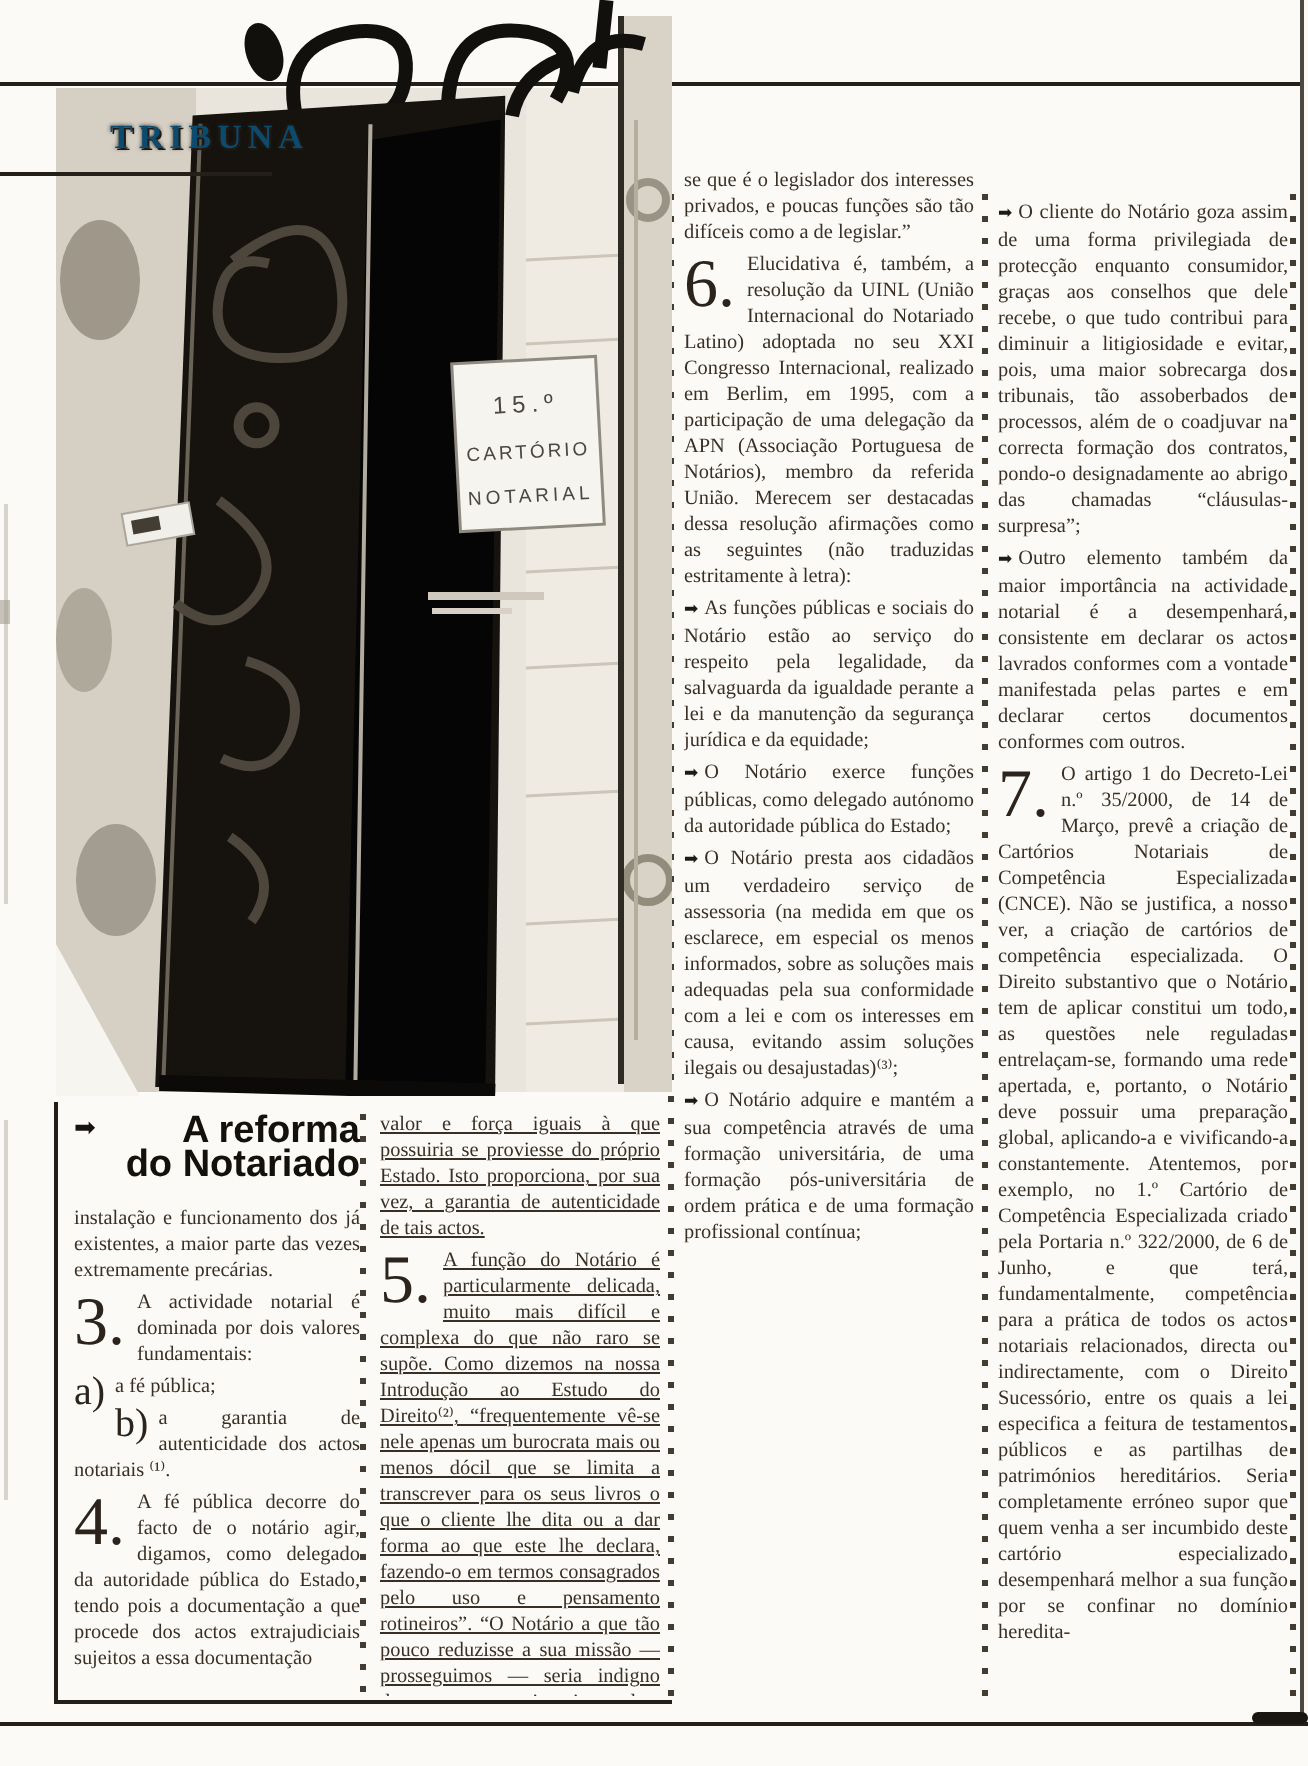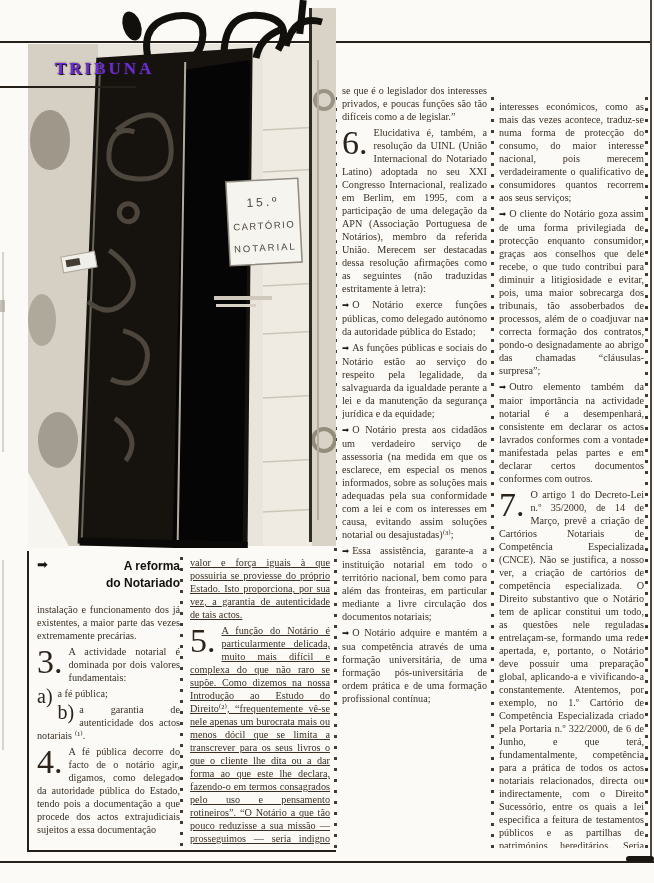--- a/index.html
+++ b/index.html
@@ -25,21 +25,21 @@
   .dot-d{left:645px;top:97px;height:753px;}
   .scan-edge{position:absolute;left:2px;width:2px;background:#d8d4cb;}
   .scan-edge.e1{top:252px;height:200px;}
   .scan-edge.e2{top:560px;height:190px;}
   .scan-mark{position:absolute;left:0;top:300px;width:5px;height:12px;background:#a49d91;opacity:.6;}
 
   
   .masthead{
     position:absolute;left:55px;top:59px;z-index:7;
     font-family:"Liberation Serif","DejaVu Serif",serif;font-weight:bold;
-    font-size:17px;letter-spacing:3px;color:#6d28d9;
+    font-size:17px;letter-spacing:3px;color:#0c4a6e;
     text-shadow:0 0 2px #2a241d,1px 1px 0 #1c1712;
   }
 
   
   .photo{position:absolute;left:28px;top:0;width:308px;height:548px;z-index:1;}
 
   
   .col{
     position:absolute;text-align:justify;overflow:hidden;
     font-size:10.2px;line-height:13px;color:#3a2f25;
@@ -62,21 +62,21 @@
     font-family:"DejaVu Sans","Liberation Sans",sans-serif;
     font-size:8.5px;padding-right:3px;color:#1f1a14;
   }
   .art-head{display:flex;align-items:flex-start;margin:2px 0 12px 0;}
   .head-arrow{
     font-family:"DejaVu Sans","Liberation Sans",sans-serif;
     font-size:13px;color:#161310;line-height:14px;
   }
   .art-title{
     flex:1;text-align:right;font-family:"Liberation Sans","DejaVu Sans",sans-serif;
-    font-weight:bold;font-size:12px;line-height:16.5px;color:#14110d;
+    font-weight:bold;font-size:19px;line-height:16.5px;color:#14110d;
   }
   .art-title span{display:block;}
 </style>
 </head>
 <body>
 
 <div class="photo">
   <svg width="308" height="548" viewBox="0 0 308 548">
 
     <rect x="0" y="44" width="308" height="502" fill="#e9e5dd"></rect>
@@ -193,29 +193,27 @@
     <span>A função do Notário é particularmente delicada, muito mais difícil e complexa do que não raro se supõe. Como dizemos na nossa Introdução ao Estudo do Direito⁽²⁾, “frequentemente vê-se nele apenas um burocrata mais ou menos dócil que se limita a transcrever para os seus livros o que o cliente lhe dita ou a dar forma ao que este lhe declara, fazendo-o em termos consagrados pelo uso e pensamento rotineiros”. “O Notário a que tão pouco reduzisse a sua missão — prosseguimos — seria indigno desse nome e atraiçoaria os altos deveres que sobre ele impendem. Do notário pode dizer-</span>
   </p>
 </div>
 
 <div class="col col-3">
   <p><span>se que é o legislador dos interesses privados, e poucas funções são tão difíceis como a de legislar.”</span></p>
   <p class="sect">
     <span class="dcap">6.</span>
     <span>Elucidativa é, também, a resolução da UINL (União Internacional do Notariado Latino) adoptada no seu XXI Congresso Internacional, realizado em Berlim, em 1995, com a participação de uma delegação da APN (Associação Portuguesa de Notários), membro da referida União. Merecem ser destacadas dessa resolução afirmações como as seguintes (não traduzidas estritamente à letra):</span>
   </p>
+  <p class="item"><span class="iar">➡</span><span>As funções públicas e sociais do Notário estão ao serviço do respeito pela legalidade, da salvaguarda da igualdade perante a lei e da manutenção da segurança jurídica e da equidade;</span></p>
   <p class="item"><span class="iar">➡</span><span>O Notário exerce funções públicas, como delegado autónomo da autoridade pública do Estado;</span></p>
-  <p class="item"><span class="iar">➡</span><span>As funções públicas e sociais do Notário estão ao serviço do respeito pela legalidade, da salvaguarda da igualdade perante a lei e da manutenção da segurança jurídica e da equidade;</span></p>
-  <p class="item"><span class="iar">➡</span><span>O Notário presta aos cidadãos um verdadeiro serviço de assessoria (na medida em que os esclarece, em especial os menos informados, sobre as soluções mais adequadas pela sua conformidade com a lei e com os interesses em causa, evitando assim soluções notarial ou desajustadas)⁽³⁾;</span></p>
-  <p class="item"><span class="iar">➡</span><span>Essa assistência, garante-a a instituição notarial em todo o território nacional, bem como para além das fronteiras, em particular mediante a livre circulação dos documentos notariais;</span></p>
+  <p class="item"><span class="iar">➡</span><span>O Notário presta aos cidadãos um verdadeiro serviço de assessoria (na medida em que os esclarece, em especial os menos informados, sobre as soluções mais adequadas pela sua conformidade com a lei e com os interesses em causa, evitando assim soluções ilegais ou desajustadas)⁽³⁾;</span></p>
   <p class="item"><span class="iar">➡</span><span>O Notário adquire e mantém a sua competência através de uma formação universitária, de uma formação pós-universitária de ordem prática e de uma formação profissional contínua;</span></p>
 
 </div>
 
 <div class="col col-4">
-  <p><span>interesses económicos, como as mais das vezes acontece, traduz-se numa forma de protecção do consumo, do maior interesse nacional, pois merecem verdadeiramente o qualificativo de consumidores quantos recorrem aos seus serviços;</span></p>
   <p class="item"><span class="iar">➡</span><span>O cliente do Notário goza assim de uma forma privilegiada de protecção enquanto consumidor, graças aos conselhos que dele recebe, o que tudo contribui para diminuir a litigiosidade e evitar, pois, uma maior sobrecarga dos tribunais, tão assoberbados de processos, além de o coadjuvar na correcta formação dos contratos, pondo-o designadamente ao abrigo das chamadas “cláusulas-surpresa”;</span></p>
   <p class="item"><span class="iar">➡</span><span>Outro elemento também da maior importância na actividade notarial é a desempenhará, consistente em declarar os actos lavrados conformes com a vontade manifestada pelas partes e em declarar certos documentos conformes com outros.</span></p>
   <p class="sect">
     <span class="dcap">7.</span>
     <span>O artigo 1 do Decreto-Lei n.º 35/2000, de 14 de Março, prevê a criação de Cartórios Notariais de Competência Especializada (CNCE). Não se justifica, a nosso ver, a criação de cartórios de competência especializada. O Direito substantivo que o Notário tem de aplicar constitui um todo, as questões nele reguladas entrelaçam-se, formando uma rede apertada, e, portanto, o Notário deve possuir uma preparação global, aplicando-a e vivificando-a constantemente. Atentemos, por exemplo, no 1.º Cartório de Competência Especializada criado pela Portaria n.º 322/2000, de 6 de Junho, e que terá, fundamentalmente, competência para a prática de todos os actos notariais relacionados, directa ou indirectamente, com o Direito Sucessório, entre os quais a lei especifica a feitura de testamentos públicos e as partilhas de patrimónios hereditários. Seria completamente erróneo supor que quem venha a ser incumbido deste cartório especializado desempenhará melhor a sua função por se confinar no domínio heredita-</span>
   </p>
 </div>
 
 </body></html>

